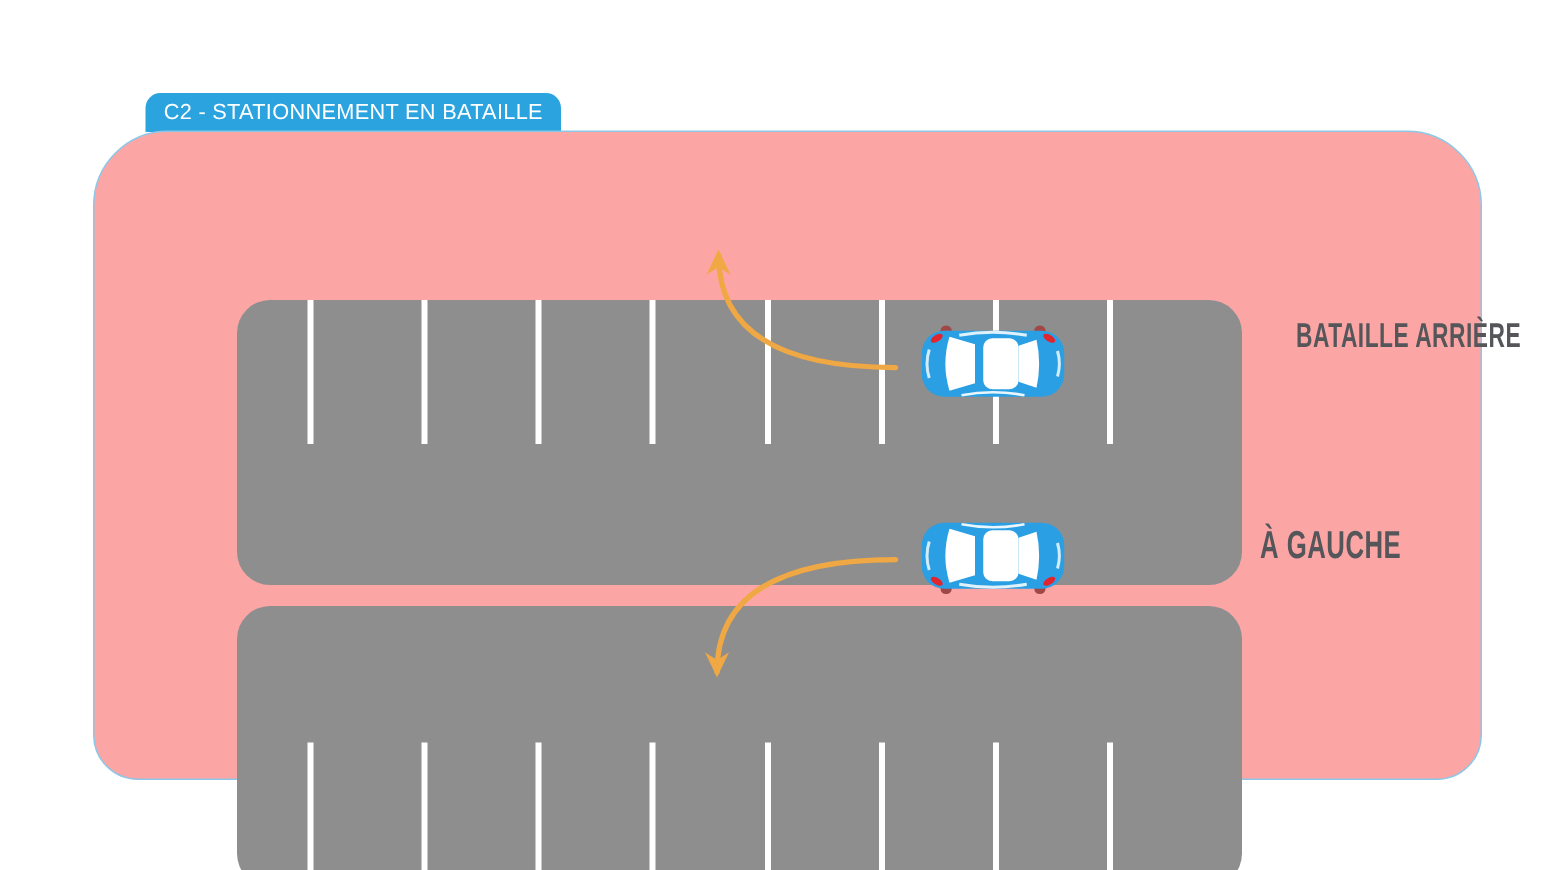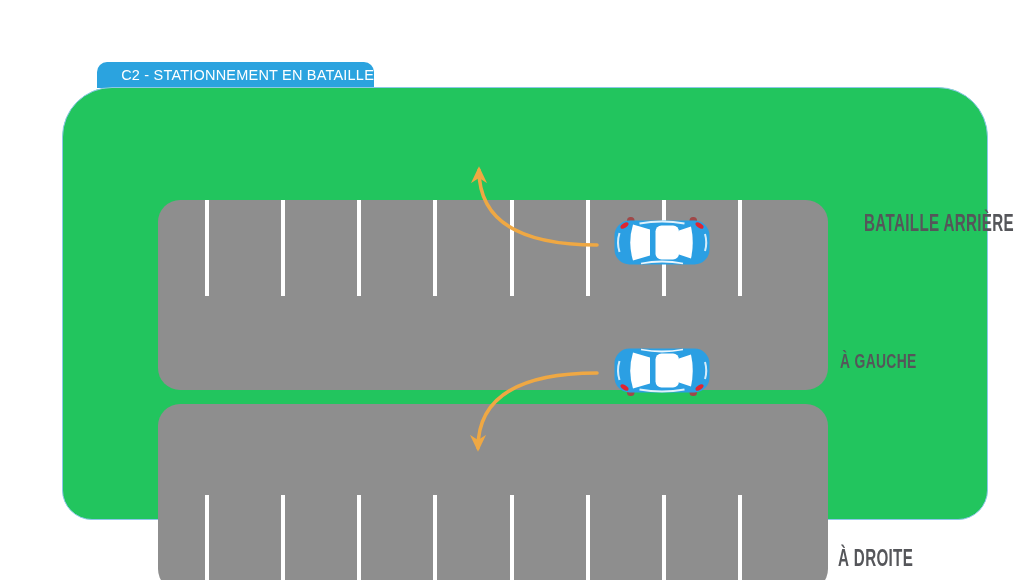--- a/index.html
+++ b/index.html
@@ -14,30 +14,30 @@
     --heading-gray:#55565A;
   }
   *{box-sizing:border-box;margin:0;padding:0;}
   body{background:#fff;font-family:"Liberation Sans","DejaVu Sans",sans-serif;}
   .stage{position:relative;width:1033px;height:580px;background:#fff;overflow:hidden;}
 
   
   .tab{
     position:absolute;left:97px;top:62px;width:277px;height:26px;
     background:var(--tab-blue);border-radius:10px 10px 0 0;
-    display:flex;align-items:center;justify-content:flex-end;
+    display:flex;align-items:center;justify-content:center;
     color:#fff;font-size:14.5px;letter-spacing:.2px;
   }
 
   
   .panel{
     position:absolute;left:62px;top:87px;width:926px;height:433px;
     border:1.5px solid var(--panel-border);
     border-radius:50px 50px 30px 30px;
-    background:#22c55e;
+    background:#fca5a5;
   }
 
   
   .lot{position:absolute;left:95px;width:670px;background:var(--asphalt);border-radius:22px;overflow:hidden;}
   .lot-top{top:112px;height:190px;}
   .lot-bottom{top:316px;height:187px;}
   .pline{position:absolute;width:4px;background:var(--marking-white);}
   .lot-top .pline{top:0;height:96px;}
   .lot-bottom .pline{bottom:0;height:96px;}
 
@@ -47,21 +47,21 @@
   .car-bottom{left:612px;top:345px;transform:scaleY(-1);}
   .car svg{width:100%;height:100%;display:block;}
 
   
   .arrows{position:absolute;left:0;top:0;width:1033px;height:580px;pointer-events:none;}
 
   
   .hlabel{position:absolute;color:var(--heading-gray);font-weight:bold;line-height:1;white-space:nowrap;}
   .hlabel .cond{display:inline-block;transform:scaleX(.66);transform-origin:0 50%;letter-spacing:.5px;}
   .label-bataille{left:801px;top:124px;font-size:23px;}
-  .label-gauche{left:777px;top:262px;font-size:21px;text-decoration:underline;}
+  .label-gauche{left:777px;top:262px;font-size:26px;text-decoration:underline;}
   .label-droite{left:775px;top:459px;font-size:23px;}
   .note{
     position:absolute;left:777px;top:286px;width:132px;
     color:var(--heading-gray);font-size:13px;line-height:1.12;font-weight:normal;
   }
 </style>
 </head>
 <body>
 
 <div class="stage">
@@ -96,23 +96,20 @@
           <div class="pline" style="left: 503.84px;"></div>
           <div class="pline" style="left: 579.98px;"></div>
         </div>
     </div>
 
     <div class="hlabel label-bataille">
       <span class="cond">BATAILLE ARRIÈRE</span>
     </div>
     <div class="hlabel label-gauche">
       <span class="cond">À GAUCHE</span>
-    </div>
-    <div class="hlabel label-droite">
-      <span class="cond">À DROITE</span>
     </div>
   </div>
 
   <div class="car car-top">
     <svg viewBox="0 0 200 100" aria-hidden="true">
       <rect x="30" y="0" width="15" height="20" rx="7" style="fill:var(--car-mirror-maroon)"></rect>
       <rect x="155" y="0" width="15" height="20" rx="7" style="fill:var(--car-mirror-maroon)"></rect>
       <rect x="5" y="7" width="190" height="88" rx="30" style="fill:var(--car-body-blue)"></rect>
       <path d="M55,13 Q100,5 145,13" stroke="#fff" stroke-width="4" fill="none" opacity="0.85"></path>
       <path d="M15,32 Q9,51 15,70" stroke="#fff" stroke-width="4" fill="none" opacity="0.8"></path>

